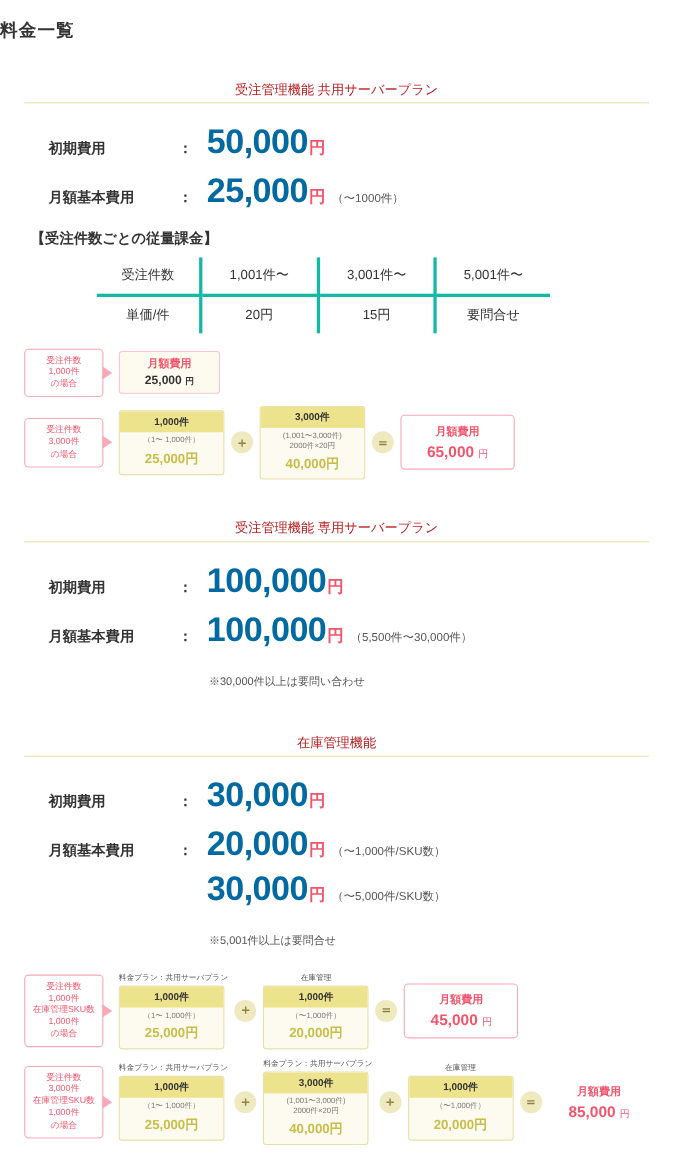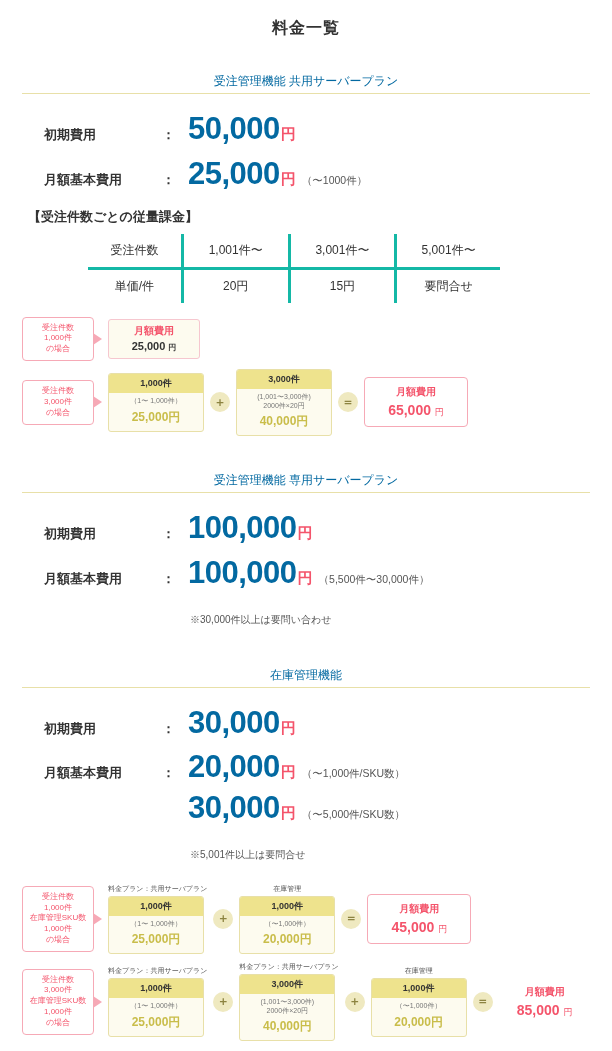--- a/index.html
+++ b/index.html
@@ -6,34 +6,33 @@
   body {
     width: 612px;
     height: 1051px;
     background: #ffffff;
     font-family: "Liberation Sans", sans-serif;
     color: #333333;
     position: relative;
     overflow: hidden;
   }
   .page-title {
-    text-align: center;
     font-size: 16px;
     font-weight: bold;
     color: #333;
     margin-top: 18px;
     letter-spacing: 1px;
   }
 
   
   .section-head {
     position: relative;
     text-align: center;
     font-size: 12px;
-    color: #0369a1;
+    color: #b91c1c;
     padding-bottom: 4px;
     margin: 0 22px;
   }
   .section-head::after {
     content: "";
     position: absolute;
     left: 0; right: 0; bottom: 0;
     height: 1px;
     background: #e8e0a8;
   }

